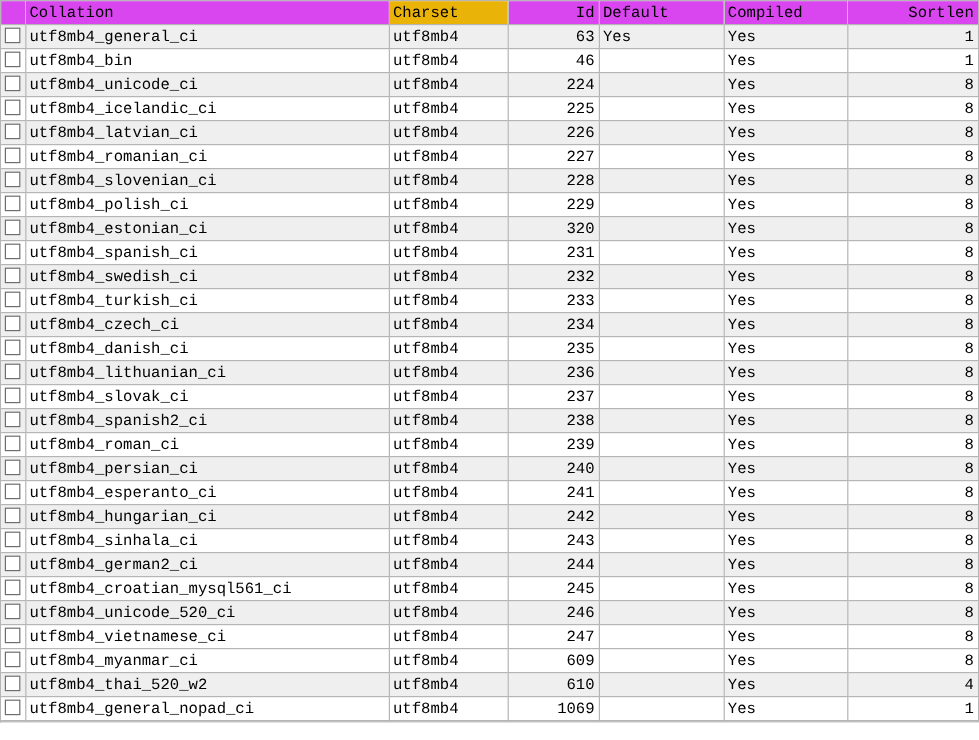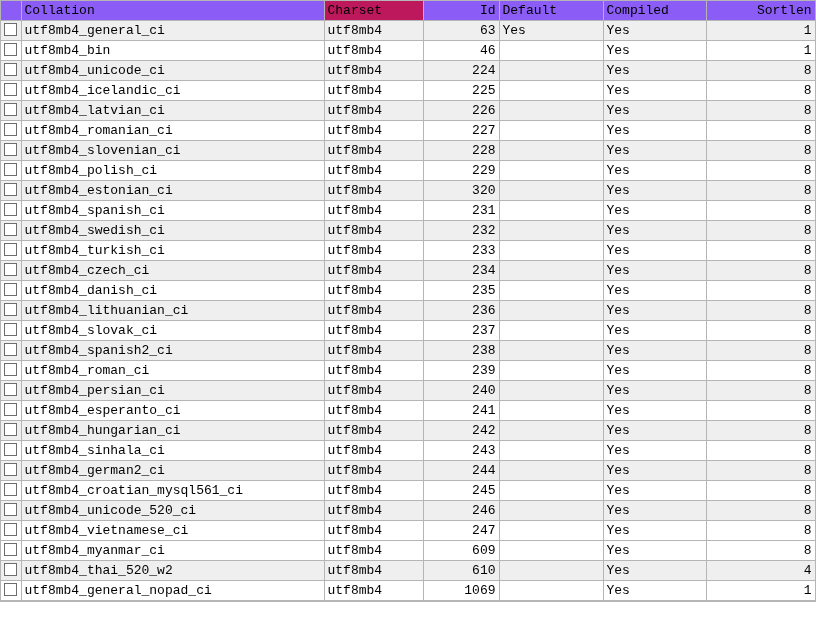--- a/index.html
+++ b/index.html
@@ -30,26 +30,26 @@
     padding: 0 3px;
     height: 19px;
     line-height: 19px;
     overflow: hidden;
     text-align: left;
     white-space: nowrap;
     box-sizing: border-box;
     font-weight: normal;
   }
   th {
-    background: #8b5cf6;
+    background: #d946ef;
     user-select: none;
     position: relative;
   }
   th.active {
-    background: #be185d;
+    background: #eab308;
   }
   tr.even td { background: #efefef; }
   tr.odd  td { background: #ffffff; }
   .col-chk   { width: 20px; text-align: center; padding: 0; }
   .col-coll  { width: 303px; }
   .col-chs   { width: 99px; }
   .col-id    { width: 76px; text-align: right; }
   .col-def   { width: 104px; }
   .col-comp  { width: 103px; }
   .col-sort  { width: 109px; text-align: right; }

